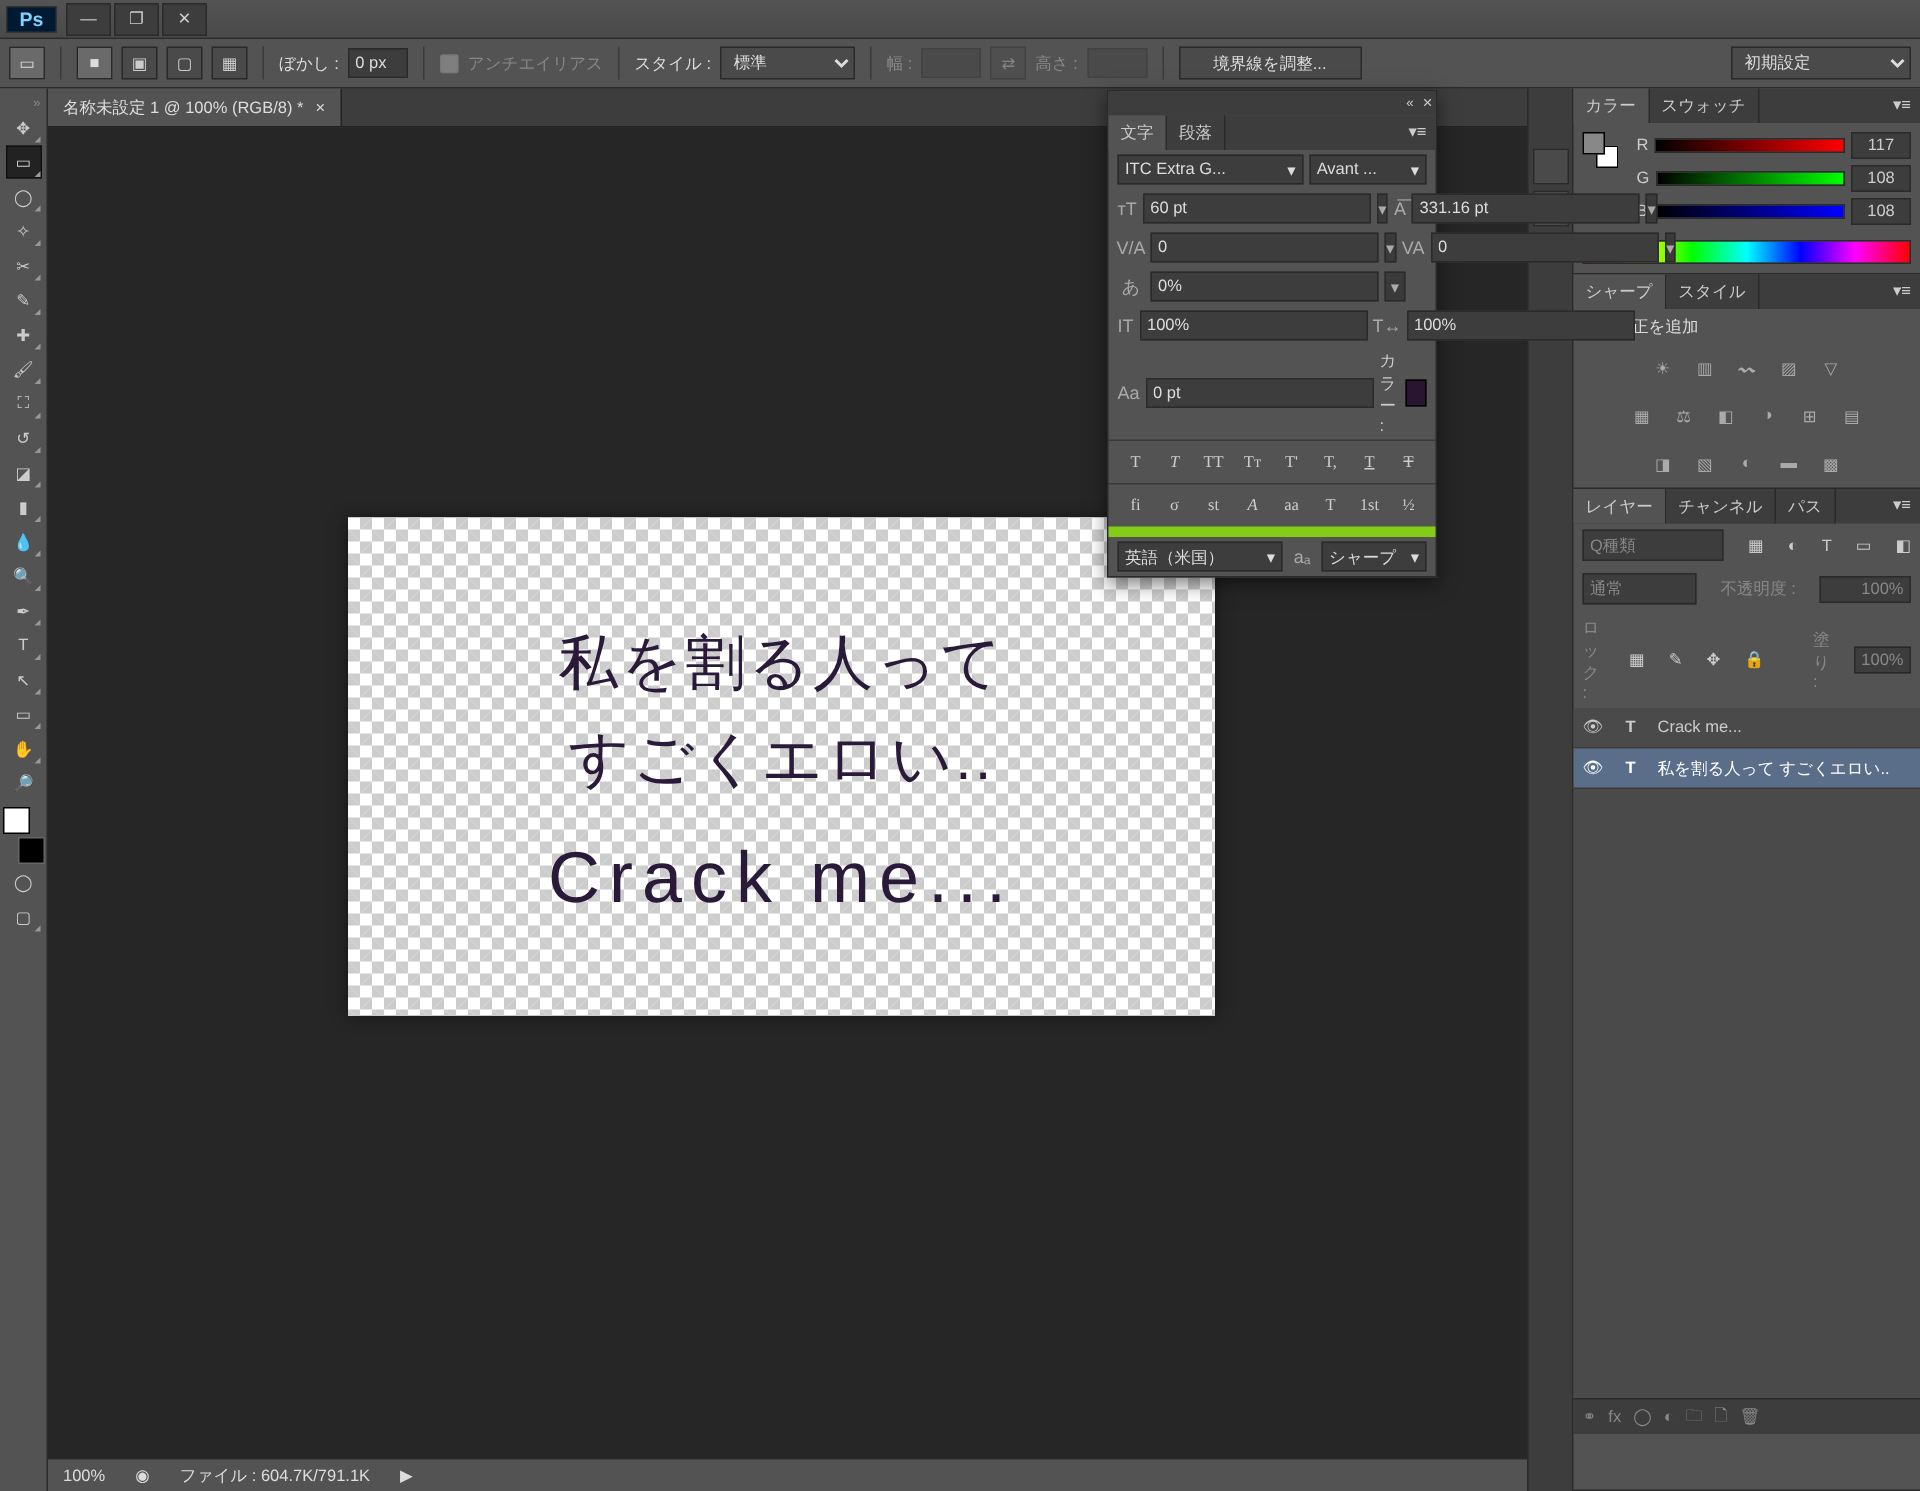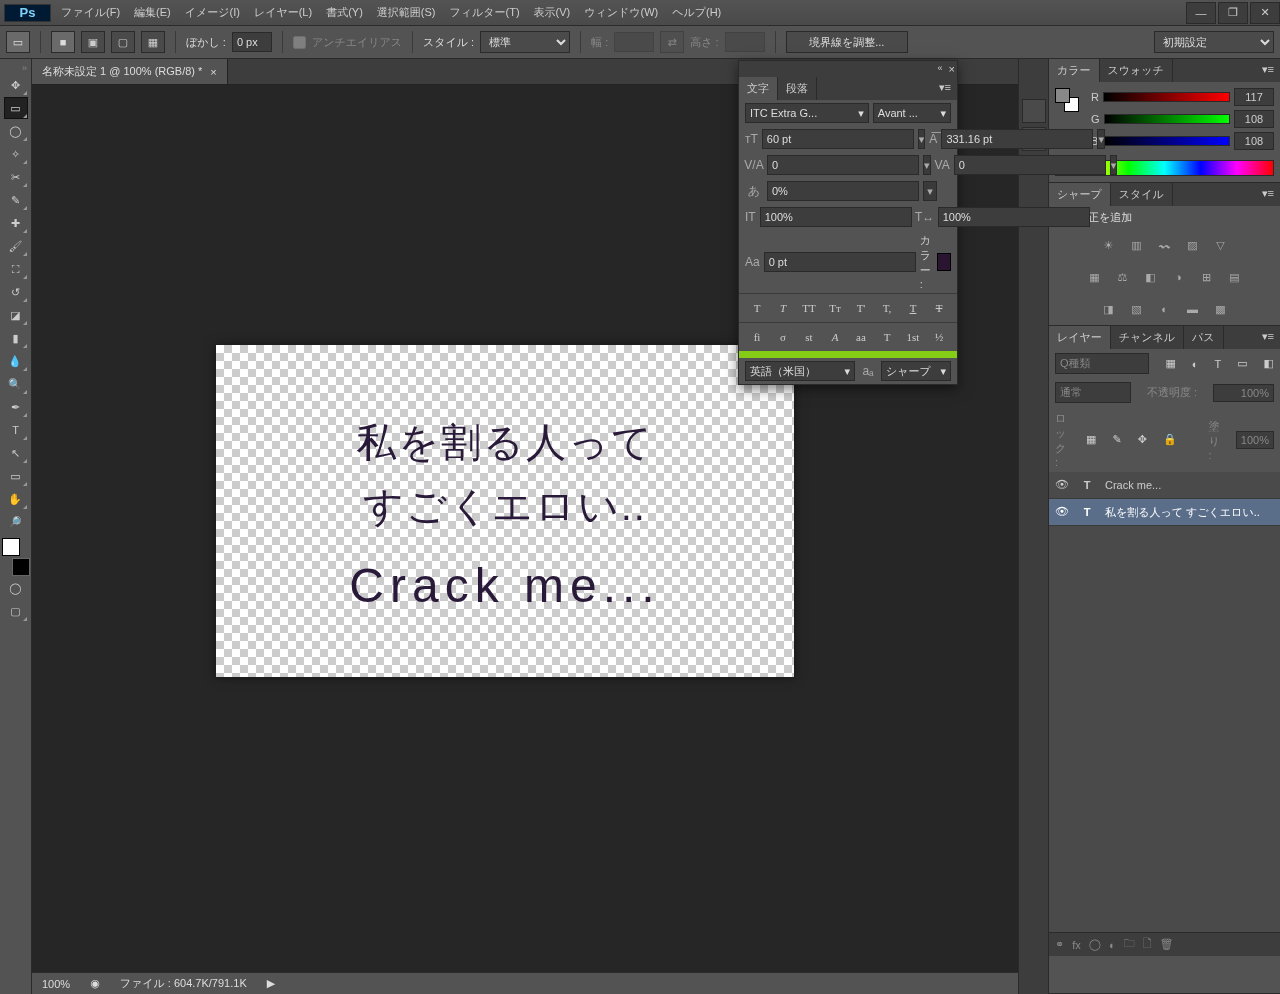--- a/index.html
+++ b/index.html
@@ -1,18 +1,18 @@
 <!DOCTYPE html>
 <html><head>
 <meta charset="utf-8">
 <style>
 * { margin: 0; padding: 0; box-sizing: border-box; font-family: "Meiryo UI", sans-serif; font-size: 11px; user-select: none; }
 body { width: 1280px; height: 994px; background: #535353; overflow: hidden; color: #ccc; position: relative; }
 .titlebar { height: 25px; background: linear-gradient(#535353,#4a4a4a); display: flex; align-items: center; }
-.ps-logo { width: 47px; display:flex; align-items:center; justify-content:center; color:#7dd3fc; font-weight:bold; font-size:13px; background:#001a33; height:18px; margin:0 4px; border:1px solid #333; }
+.ps-logo { width: 34px; display:flex; align-items:center; justify-content:center; color:#7dd3fc; font-weight:bold; font-size:13px; background:#001a33; height:18px; margin:0 4px; border:1px solid #333; }
 .menubar { display: flex; gap: 2px; flex:1; }
 .menubar .mi { padding: 4px 6px; cursor: default; }
 .winbtns { display:flex; }
 .winbtn { width:30px; height:22px; display:flex; align-items:center; justify-content:center; background:#3d3d3d; border:1px solid #2a2a2a; margin-left:2px; }
 .optbar { height:34px; background:#535353; border-top:1px solid #2a2a2a; border-bottom:1px solid #2a2a2a; display:flex; align-items:center; padding:0 6px; gap:6px; }
 .optbar .sep { width:1px; height:22px; background:#3a3a3a; margin:0 4px; }
 .optbar .lbl { color:#ddd; }
 .optbar .tf { background:#3d3d3d; border:1px solid #2a2a2a; color:#ddd; padding:2px 4px; width:40px; height:20px; }
 .optbar .sel { background:#4a4a4a; border:1px solid #2a2a2a; color:#ddd; padding:2px 4px; height:22px; }
 .ibtn { width:24px; height:22px; border:1px solid #2a2a2a; background:#4a4a4a; display:flex; align-items:center; justify-content:center; }
@@ -71,32 +71,20 @@
 .lprops .sel2 { background:#3d3d3d; border:1px solid #2a2a2a; padding:2px 4px; flex:1; color:#888;}
 .fgbg-box { width:24px; height:24px; position:relative; margin-right:6px;}
 .fgbg-box .fg2{position:absolute;width:15px;height:15px;background:#888;border:1px solid #000;left:0;top:0;}
 .fgbg-box .bg2{position:absolute;width:15px;height:15px;background:#fff;border:1px solid #000;right:0;bottom:0;}
 </style>
 </head>
 <body>
 
 <div class="titlebar">
   <div class="ps-logo">Ps</div>
-  <div class="menubar">
-    <div class="mi">ファイル(F)</div>
-    <div class="mi">編集(E)</div>
-    <div class="mi">イメージ(I)</div>
-    <div class="mi">レイヤー(L)</div>
-    <div class="mi">書式(Y)</div>
-    <div class="mi">選択範囲(S)</div>
-    <div class="mi">フィルター(T)</div>
-    <div class="mi">表示(V)</div>
-    <div class="mi">ウィンドウ(W)</div>
-    <div class="mi">ヘルプ(H)</div>
-  </div>
   <div class="winbtns">
     <div class="winbtn">—</div>
     <div class="winbtn">❐</div>
     <div class="winbtn">✕</div>
   </div>
 </div>
 
 <div class="optbar">
   <div class="ibtn sel">▭</div>
   <div class="sep"></div>
@@ -158,21 +146,21 @@
   </div>
 
   <div class="docarea">
     <div class="doctabs">
       <div class="doctab">
         <span>名称未設定 1 @ 100% (RGB/8) *</span>
         <span>×</span>
       </div>
     </div>
     <div class="canvaswrap">
-      <div class="canvas" style="left:184px; top:260px; width:578px; height:332px;">
+      <div class="canvas" style="left:200px; top:260px; width:578px; height:332px;">
         <div class="checker">
           <div class="ctext" style="white-space:pre-line">私を割る人って
 すごくエロい..</div>
           <div class="ctext2">Crack me...</div>
         </div>
       </div>
     </div>
     <div class="statusbar">
       <span>100%</span>
       <span>◉</span>

